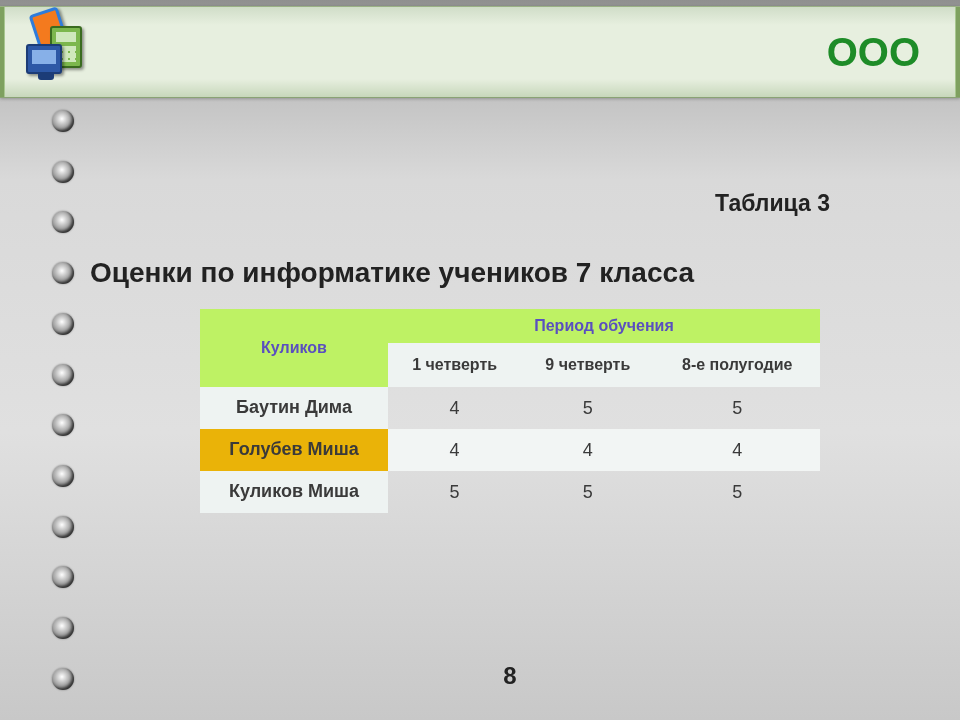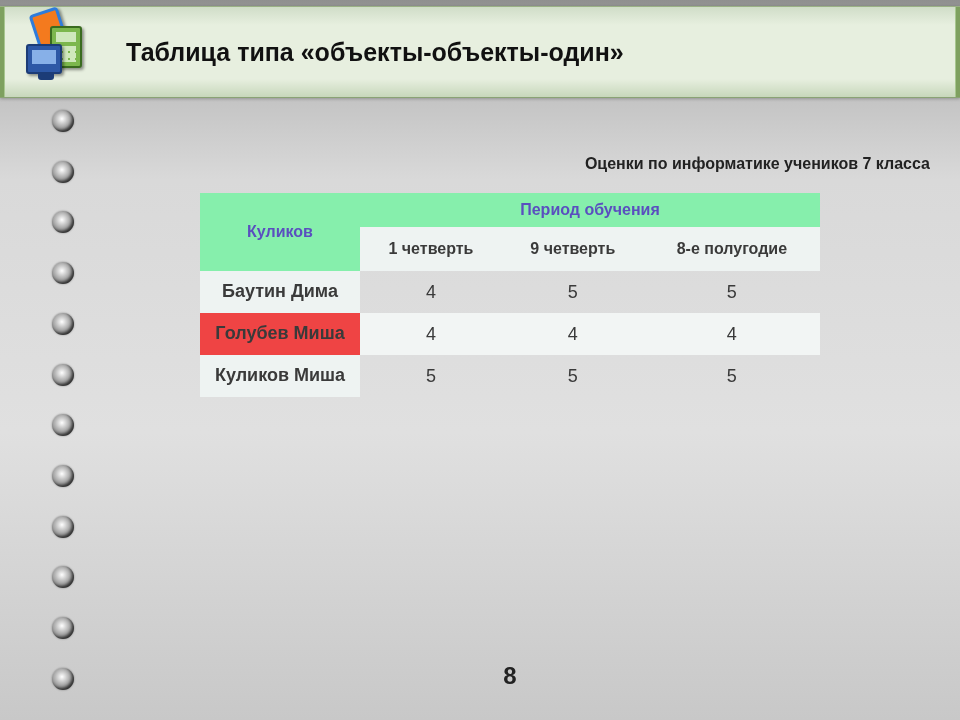--- a/index.html
+++ b/index.html
@@ -115,100 +115,101 @@
   }
   .table-number {
     text-align: right;
     font-size: 23px;
     font-weight: bold;
     color: #222;
     padding-right: 100px;
     padding-top: 75px;
   }
   .table-caption {
-    text-align: right;
-    font-size: 16px;
+    text-align: left;
+    font-size: 28px;
     font-weight: bold;
     color: #222;
     padding: 40px 0 20px 0;
   }
   .grades {
     margin: 0 auto;
     width: 620px;
     border-collapse: collapse;
     font-size: 16px;
     color: #3a3a3a;
   }
   .grades th, .grades td {
     text-align: center;
     vertical-align: middle;
     padding: 6px 10px;
   }
   .grades .hdr1 {
-    background: #86efac;
+    background: #bef264;
     color: #5a4fbf;
     font-weight: bold;
     height: 34px;
   }
   .grades .hdr2 {
     background: #eef3f2;
     font-weight: bold;
     height: 44px;
   }
   .grades .rowhead {
     background: #eef3f2;
     font-weight: bold;
-    width: 160px;
+    width: 188px;
     line-height: 1.2;
   }
   .grades tbody td {
     background: transparent;
     height: 42px;
     font-size: 18px;
   }
   .grades tbody tr.alt td.val { background: #f2f5f4; }
-  .grades tbody tr.alt .rowhead { background: #ef4444; }
+  .grades tbody tr.alt .rowhead { background: #eab308; }
   .page-number {
     position: absolute;
     bottom: 10px;
     left: 0; right: 0;
     text-align: center;
     font-size: 24px;
     font-weight: bold;
     color: #222;
   }
 </style>
 </head>
 <body>
 
 <div class="header-bar">
   <div class="icon-slot">
     <div class="book"></div>
     <div class="calc"></div>
     <div class="monitor"></div>
   </div>
-  <div class="slide-title">Таблица типа «объекты-объекты-один»</div>
+  <div class="slide-badge">ООО</div>
 </div>
 
 <div class="spiral">
   <div class="hole"></div>
   <div class="hole"></div>
   <div class="hole"></div>
   <div class="hole"></div>
   <div class="hole"></div>
   <div class="hole"></div>
   <div class="hole"></div>
   <div class="hole"></div>
   <div class="hole"></div>
   <div class="hole"></div>
   <div class="hole"></div>
   <div class="hole"></div>
 </div>
 
 <div class="content">
+  <div class="table-number">Таблица 3</div>
   <div class="table-caption">Оценки по информатике учеников 7 класса</div>
 
   <table class="grades">
     <thead>
       <tr>
         <th class="hdr1" rowspan="2">Куликов</th>
         <th class="hdr1" colspan="3">Период обучения</th>
       </tr>
       <tr>
         <th class="hdr2">1 четверть</th>

